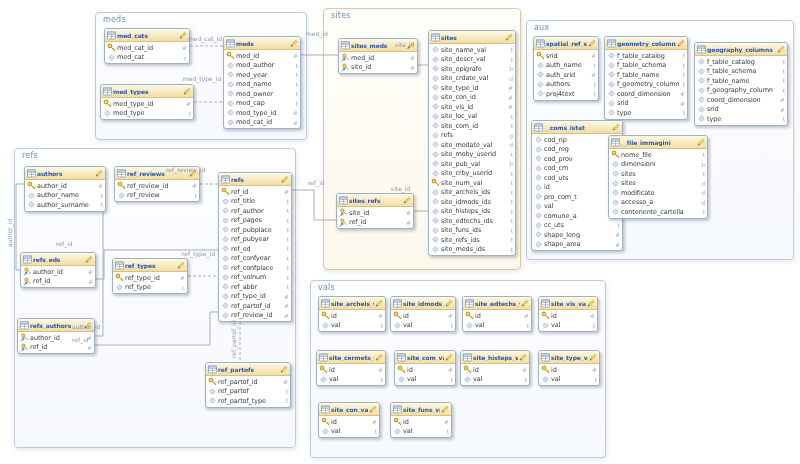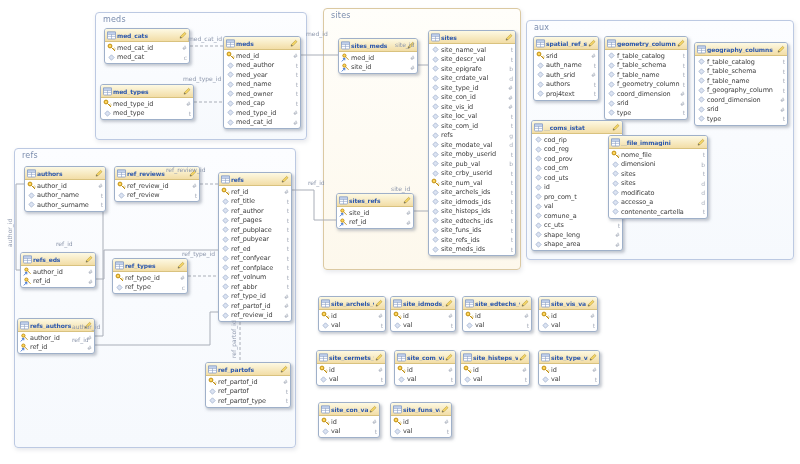--- a/index.html
+++ b/index.html
@@ -42,20 +42,23 @@
     </div>
     <div class="grp tan" style="left: 323px; top: 8px; width: 198px; height: 262px;">
       <div class="grp-label">sites</div>
     </div>
     <div class="grp" style="left: 526px; top: 20px; width: 268px; height: 240px;">
       <div class="grp-label">aux</div>
     </div>
     <div class="grp" style="left: 14px; top: 148px; width: 282px; height: 300px;">
       <div class="grp-label">refs</div>
     </div>
+    <div class="grp" style="left: 310px; top: 280px; width: 296px; height: 178px;">
+      <div class="grp-label">vals</div>
+    </div>
     <svg width="800" height="464" class="rel-layer">
       <polyline points="190,46 223,46" class="rel-line dashed"></polyline>
       <polyline points="194,102 223,102" class="rel-line dashed"></polyline>
       <polyline points="301,55 338,55" class="rel-line"></polyline>
       <polyline points="418,65 428,65" class="rel-line"></polyline>
       <polyline points="292,190 314,190 314,220 336,220" class="rel-line"></polyline>
       <polyline points="414,211 428,211" class="rel-line"></polyline>
       <polyline points="200,184 218,184" class="rel-line dashed"></polyline>
       <polyline points="24,184 16,184 16,270 20,270" class="rel-line"></polyline>
       <polyline points="96,279 104,279 104,250 218,250" class="rel-line"></polyline>

